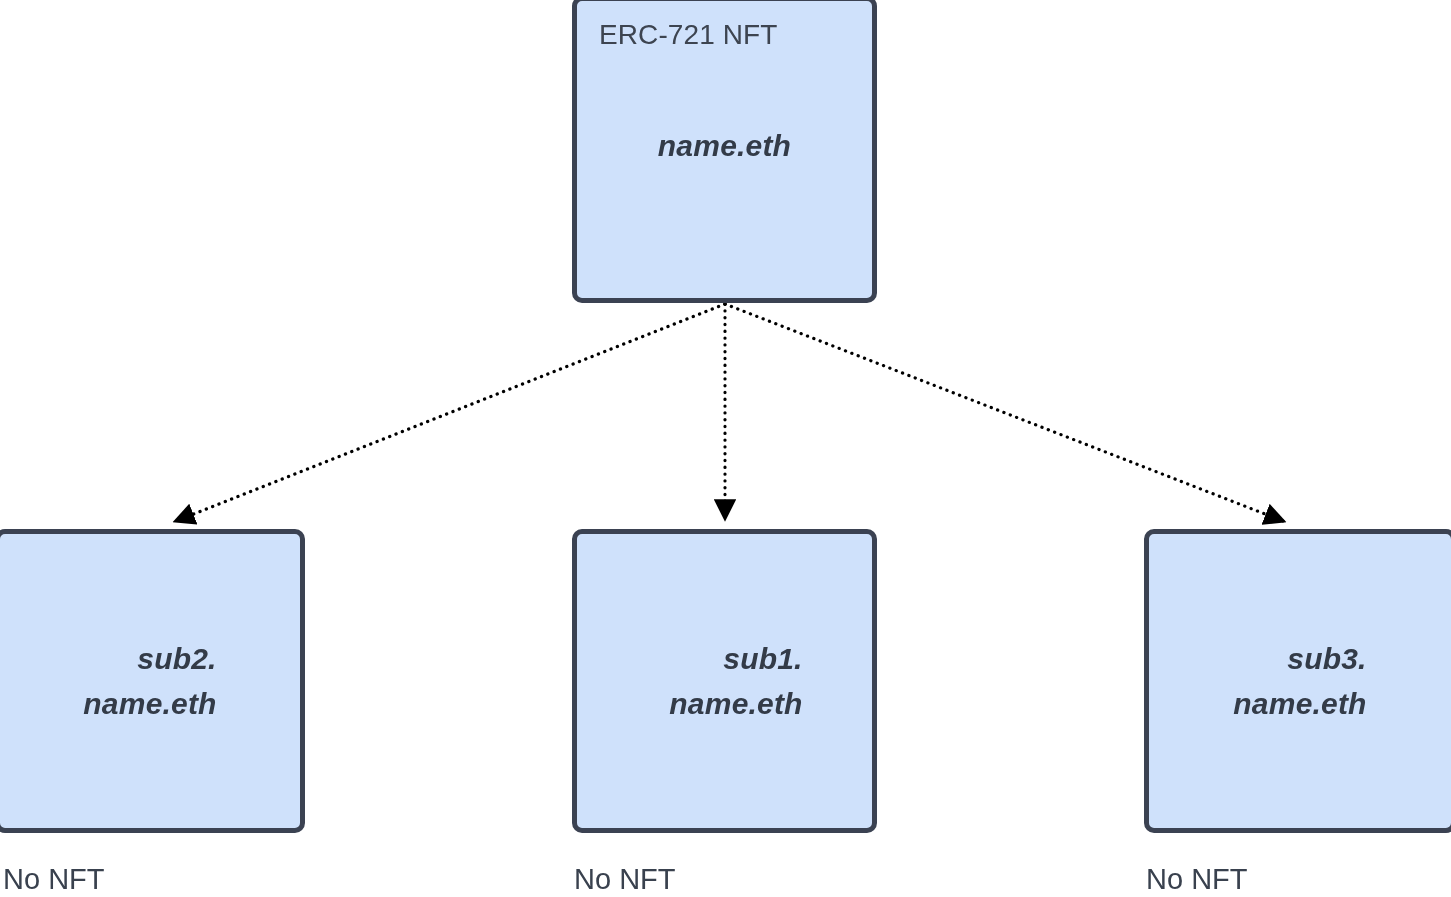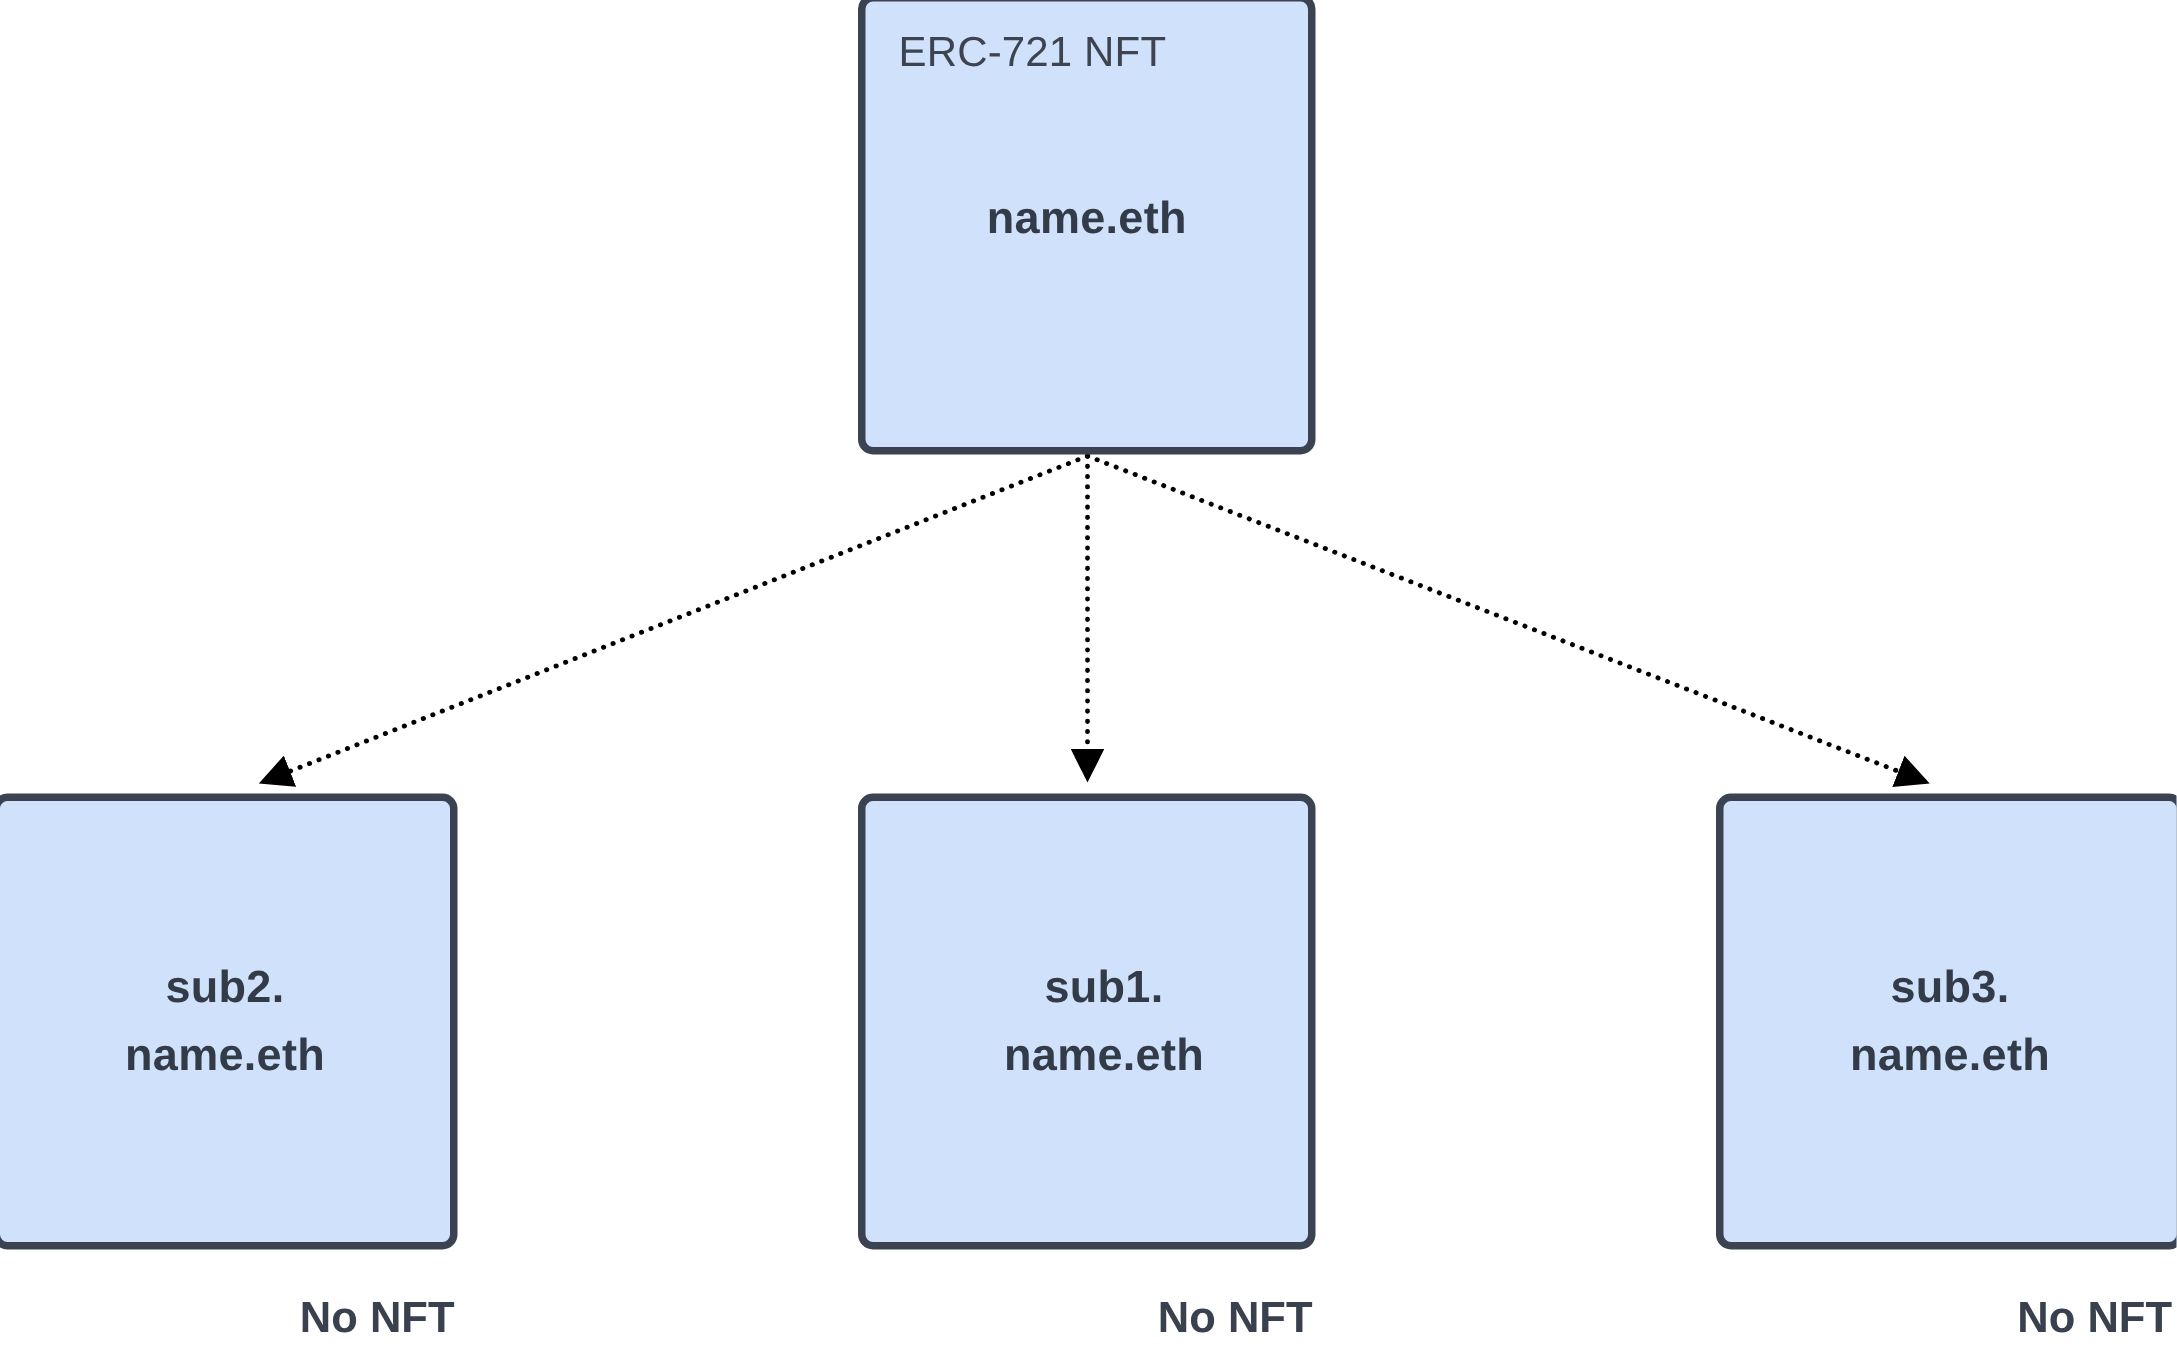--- a/index.html
+++ b/index.html
@@ -36,40 +36,41 @@
     display: flex;
     align-items: center;
     justify-content: center;
     z-index: 2;
   }
   .node-title {
     font-weight: bold;
     font-size: 30px;
     line-height: 45px;
     color: #333b48;
-    text-align: center;
+    text-align: right;
     letter-spacing: 0.2px;
     white-space: pre-line;
+    font-style: italic;
   }
   .node-badge {
     position: absolute;
     top: 20px;
     left: 22px;
     font-size: 28px;
     font-weight: normal;
     color: #3d4450;
     line-height: 28px;
     letter-spacing: 0.1px;
   }
   .node-caption {
     position: absolute;
     font-size: 29px;
-    font-weight: bold;
+    font-weight: normal;
     color: #39414e;
-    text-align: right;
+    text-align: left;
     line-height: 34px;
     z-index: 2;
   }
   
   #node-root {
     left: 572px;
     top: -4px;
     width: 305px;
     height: 307px;
   }

